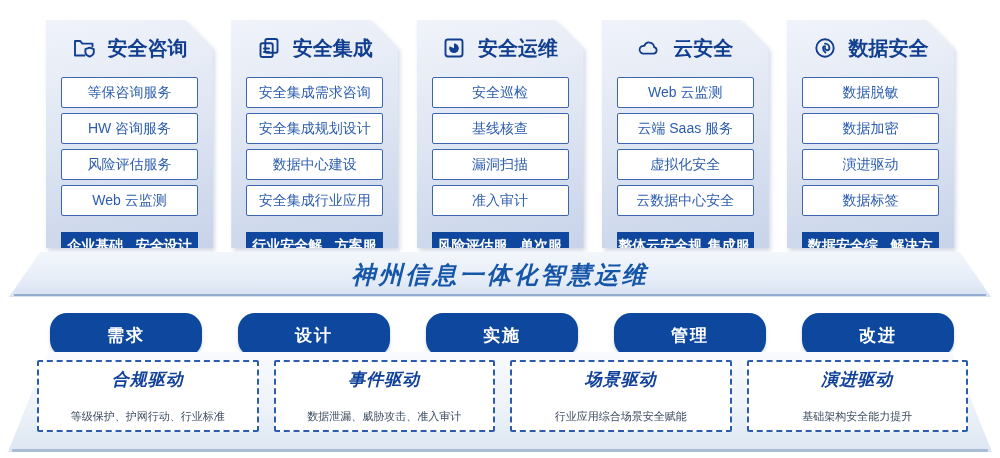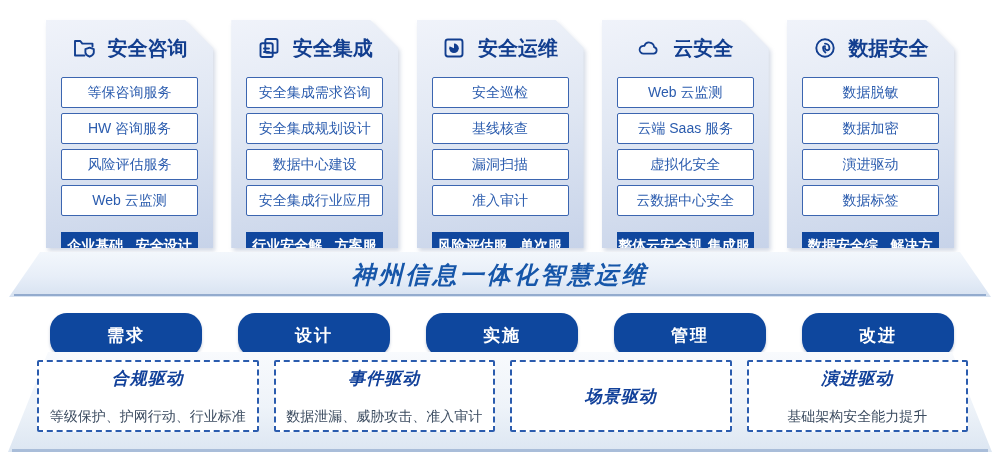--- a/index.html
+++ b/index.html
@@ -36,21 +36,21 @@
 
   
   .platform{position:absolute;left:0;top:352px;width:1000px;height:100px;
             background:linear-gradient(#f8fafd 0%,#eef3f9 55%,#dce6f2 100%);
             clip-path:polygon(4.8% 0,95.2% 0,99.2% 100%,0.8% 100%);}
   .platform:after{content:"";position:absolute;left:1.2%;right:1.2%;bottom:0;height:3px;background:#a9bdd9;}
   .drivers{position:absolute;left:37px;top:360px;width:931px;display:flex;gap:15px;text-align:center;}
   .driver{flex:1;height:68px;background:#ffffff;border:2px dashed #2b5cae;border-radius:2px;
           display:flex;flex-direction:column;align-items:center;justify-content:center;}
   .driver-title{color:#12419a;font-size:17px;font-weight:bold;font-style:italic;letter-spacing:1px;}
-  .driver-desc{margin-top:18px;color:#3c4c60;font-size:14px;}
+  .driver-desc{margin-top:18px;color:#3c4c60;font-size:11px;}
 </style>
 </head>
 <body>
 
 <div class="stage">
 
   <div class="columns">
   <div class="card-wrap">
     <div class="card">
       <div class="card-header">
@@ -191,19 +191,20 @@
       <div class="driver">
         <div class="driver-title">合规驱动</div>
         <div class="driver-desc">等级保护、护网行动、行业标准</div>
       </div>
       <div class="driver">
         <div class="driver-title">事件驱动</div>
         <div class="driver-desc">数据泄漏、威胁攻击、准入审计</div>
       </div>
       <div class="driver">
         <div class="driver-title">场景驱动</div>
+        <div class="driver-desc">行业应用综合场景安全赋能</div>
       </div>
       <div class="driver">
         <div class="driver-title">演进驱动</div>
         <div class="driver-desc">基础架构安全能力提升</div>
       </div>
     </div>
 </div>
 
 </body></html>

